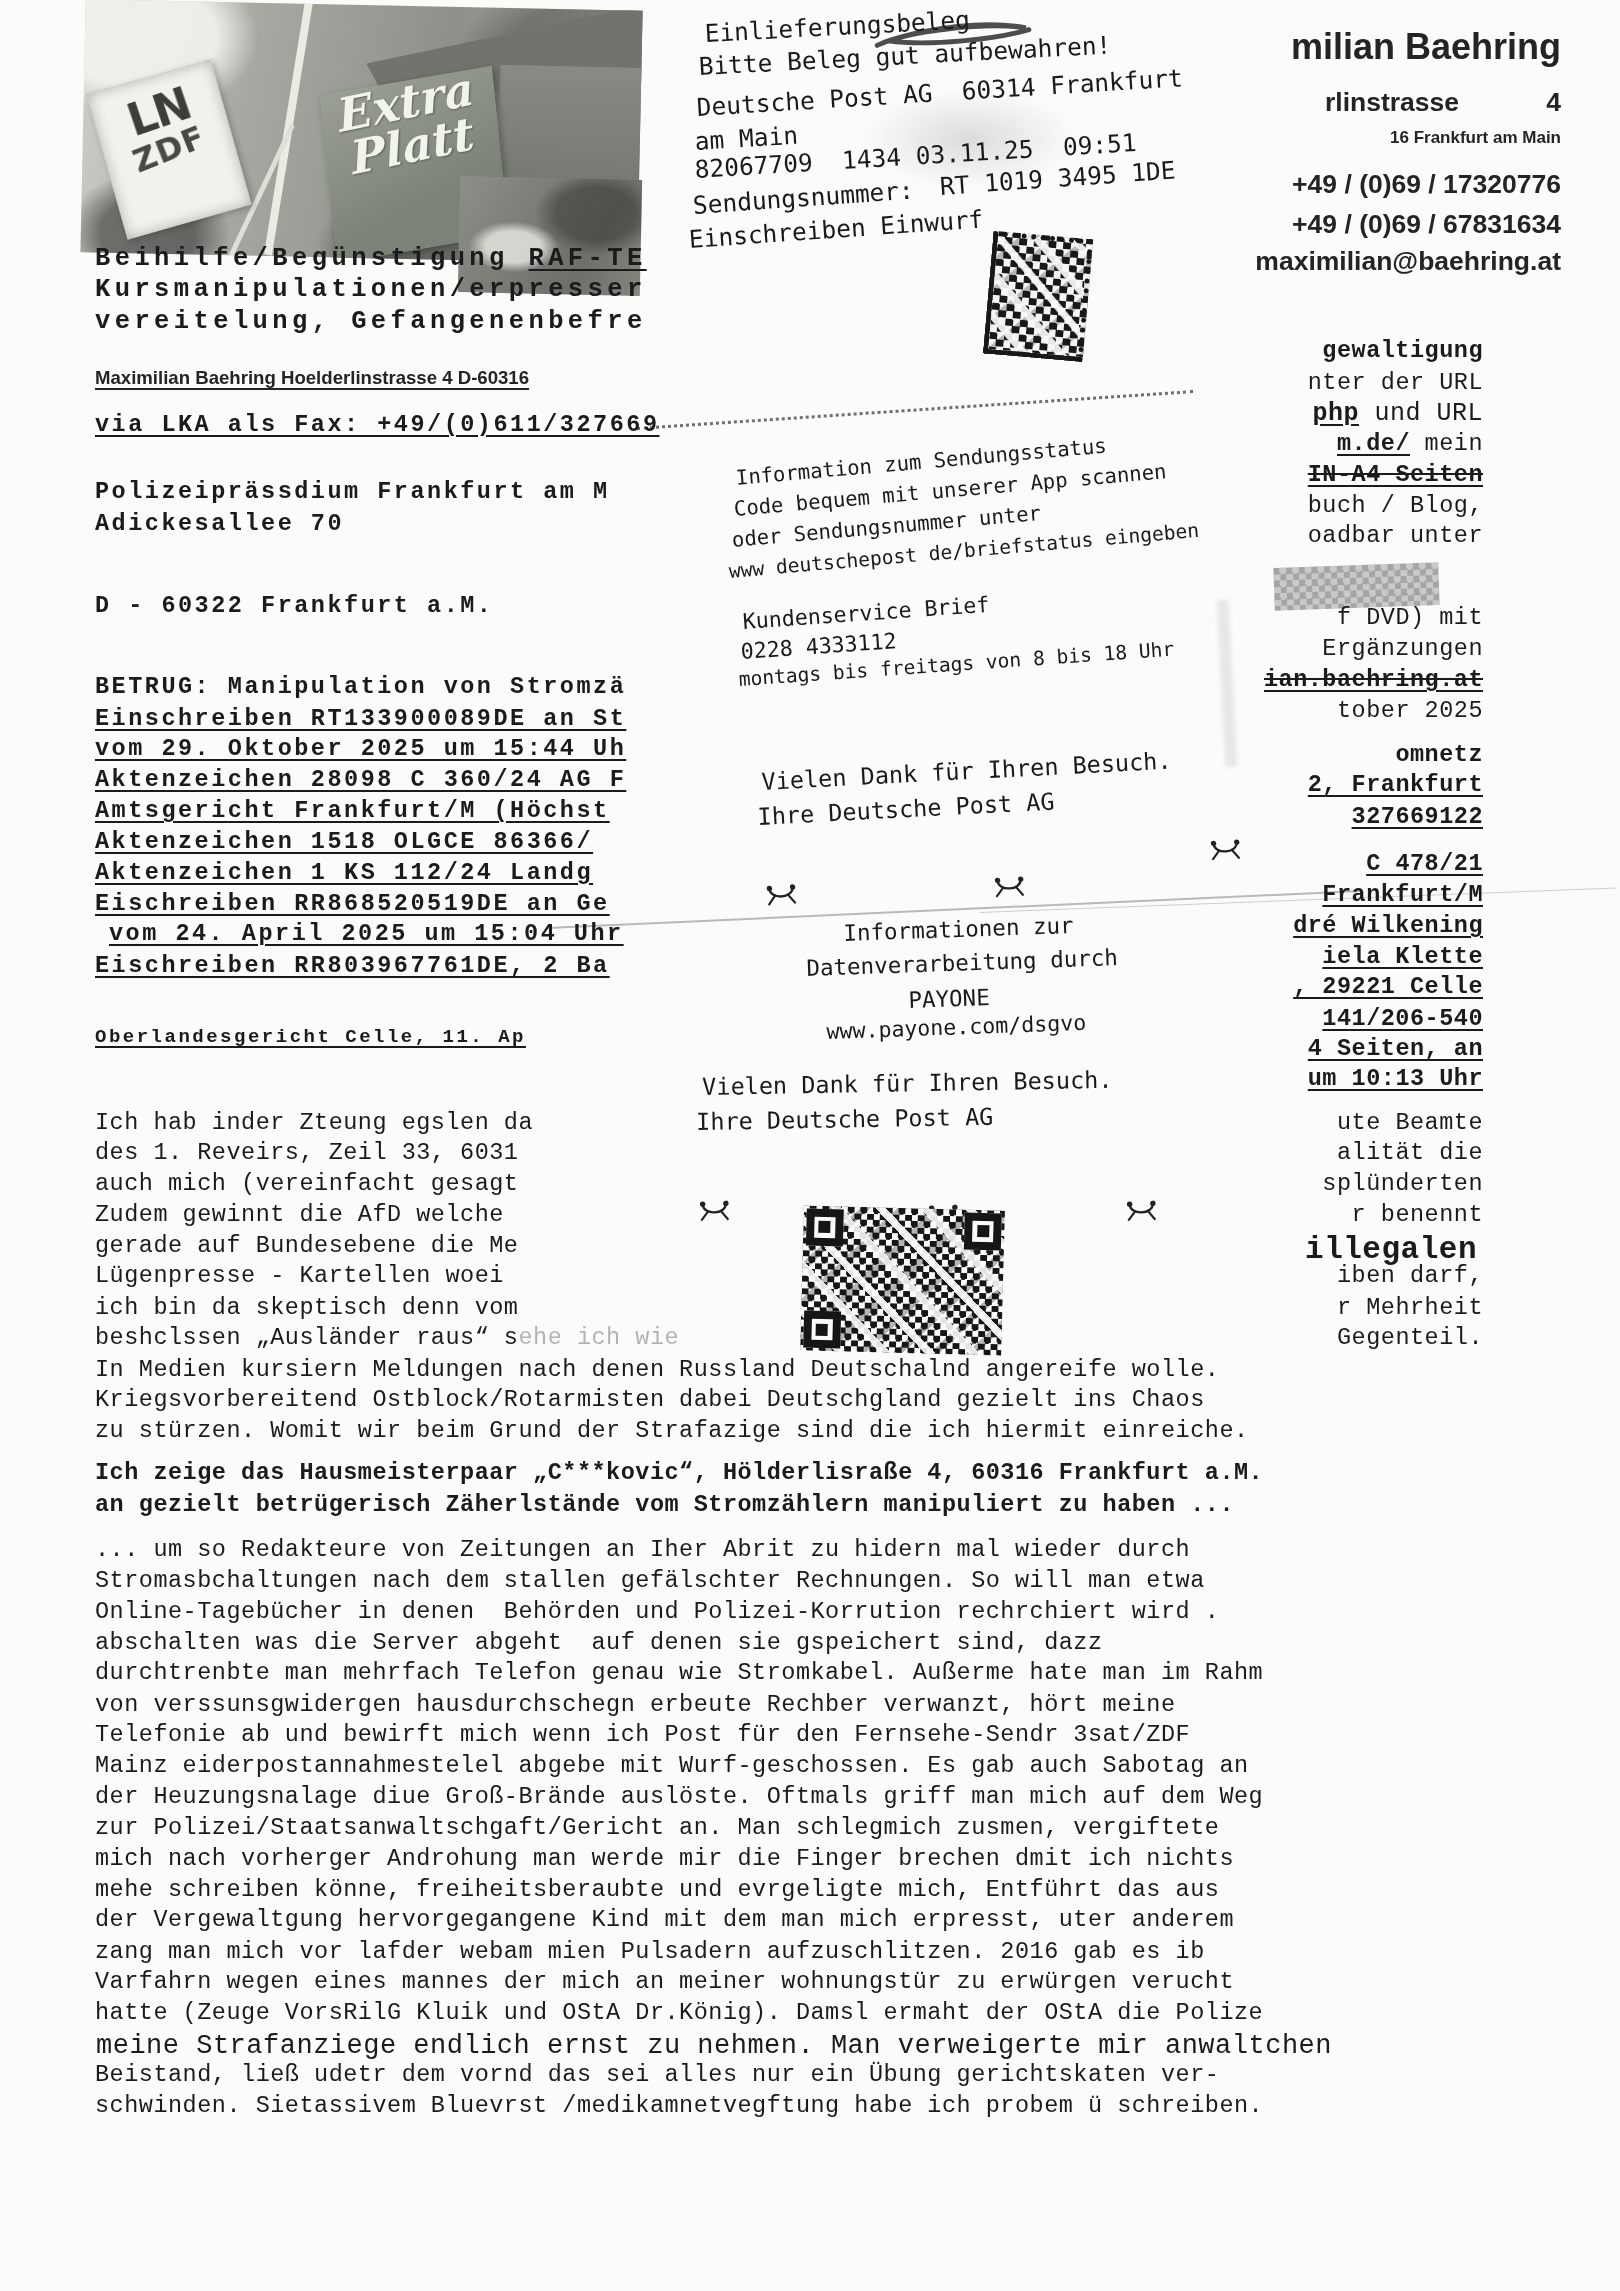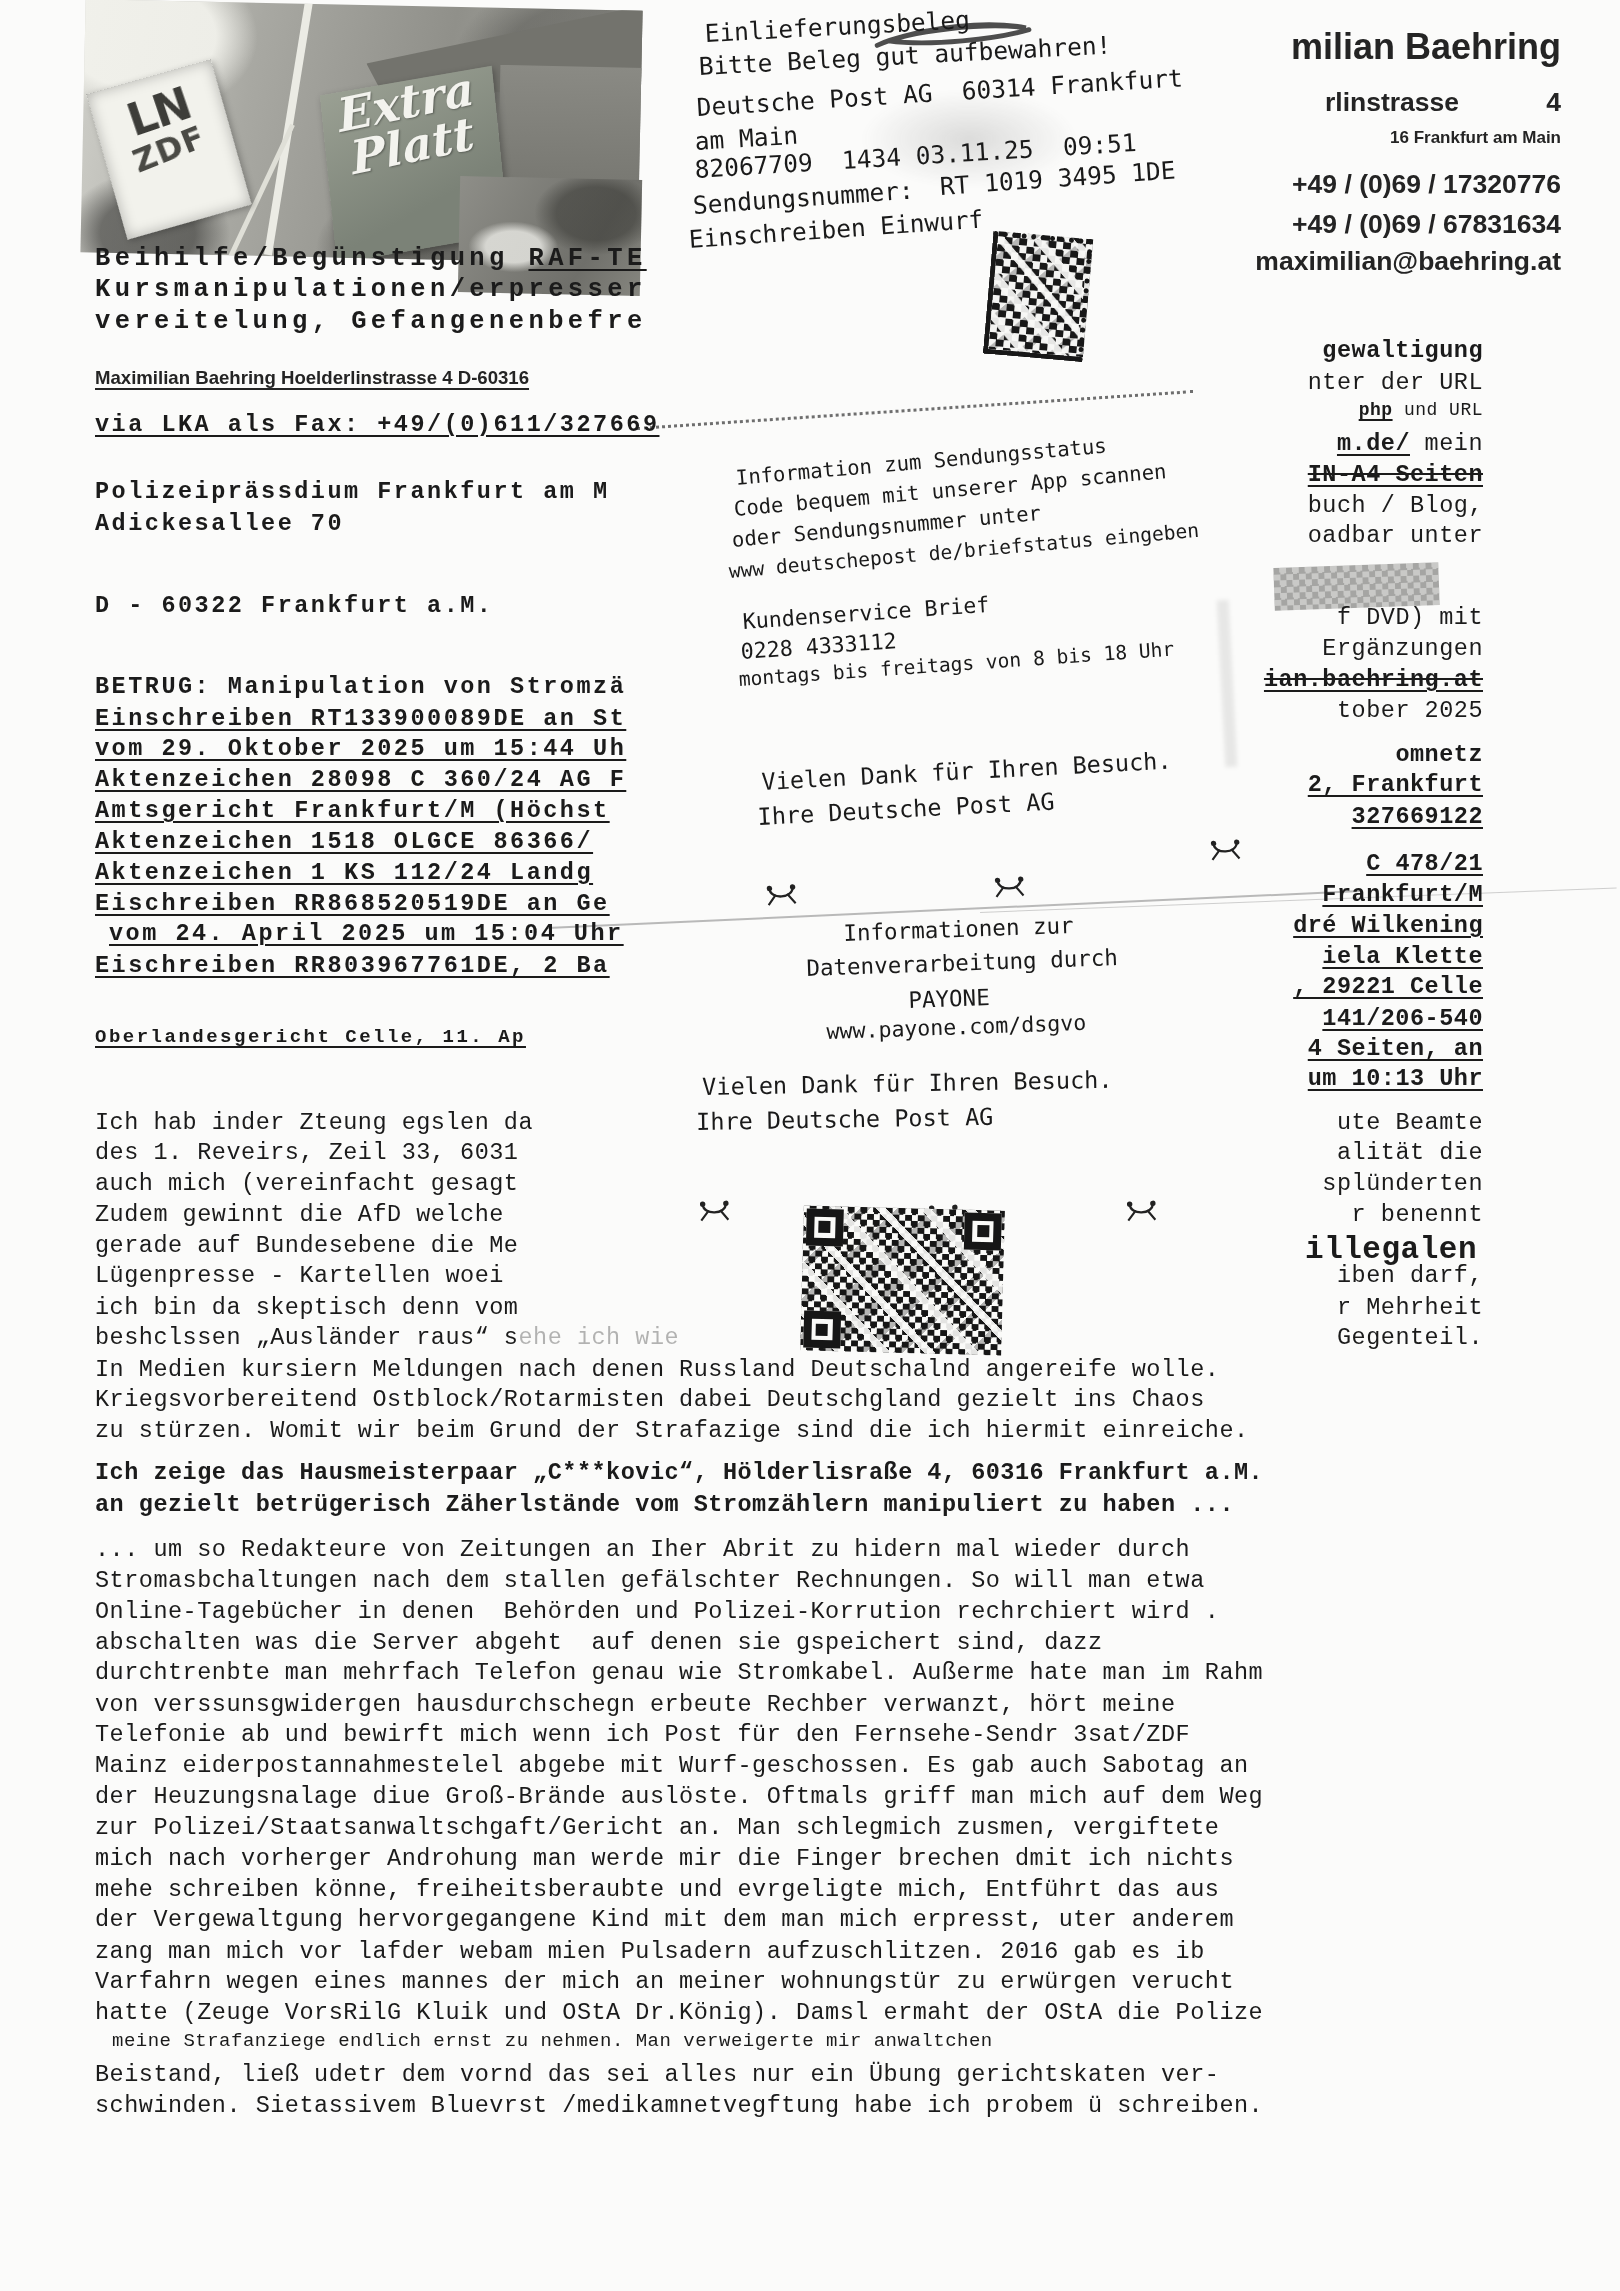--- a/index.html
+++ b/index.html
@@ -207,26 +207,26 @@
       <div class="frag mono" style="left: 95px; top: 1722px; font-size: 23.5px; letter-spacing: 0.5px;">Telefonie ab und bewirft mich wenn ich Post für den Fernsehe-Sendr 3sat/ZDF</div>
       <div class="frag mono" style="left: 95px; top: 1753px; font-size: 23.5px; letter-spacing: 0.5px;">Mainz eiderpostannahmestelel abgebe mit Wurf-geschossen. Es gab auch Sabotag an</div>
       <div class="frag mono" style="left: 95px; top: 1784px; font-size: 23.5px; letter-spacing: 0.5px;">der Heuzungsnalage diue Groß-Brände auslöste. Oftmals griff man mich auf dem Weg</div>
       <div class="frag mono" style="left: 95px; top: 1815px; font-size: 23.5px; letter-spacing: 0.5px;">zur Polizei/Staatsanwaltschgaft/Gericht an. Man schlegmich zusmen, vergiftete</div>
       <div class="frag mono" style="left: 95px; top: 1846px; font-size: 23.5px; letter-spacing: 0.5px;">mich nach vorherger Androhung man werde mir die Finger brechen dmit ich nichts</div>
       <div class="frag mono" style="left: 95px; top: 1877px; font-size: 23.5px; letter-spacing: 0.5px;">mehe schreiben könne, freiheitsberaubte und evrgeligte mich, Entführt das aus</div>
       <div class="frag mono" style="left: 95px; top: 1907px; font-size: 23.5px; letter-spacing: 0.5px;">der Vergewaltgung hervorgegangene Kind mit dem man mich erpresst, uter anderem</div>
       <div class="frag mono" style="left: 95px; top: 1939px; font-size: 23.5px; letter-spacing: 0.5px;">zang man mich vor lafder webam mien Pulsadern aufzuschlitzen. 2016 gab es ib</div>
       <div class="frag mono" style="left: 95px; top: 1969px; font-size: 23.5px; letter-spacing: 0.5px;">Varfahrn wegen eines mannes der mich an meiner wohnungstür zu erwürgen verucht</div>
       <div class="frag mono" style="left: 95px; top: 2000px; font-size: 23.5px; letter-spacing: 0.5px;">hatte (Zeuge VorsRilG Kluik und OStA Dr.König). Damsl ermaht der OStA die Polize</div>
-      <div class="frag mono" style="left: 112px; top: 2031px; font-size: 19px; letter-spacing: 0.5px;">meine Strafanziege endlich ernst zu nehmen. Man verweigerte mir anwaltchen</div>
+      <div class="frag mono" style="left: 96px; top: 2031px; font-size: 27px; letter-spacing: 0.5px;">meine Strafanziege endlich ernst zu nehmen. Man verweigerte mir anwaltchen</div>
       <div class="frag mono" style="left: 95px; top: 2062px; font-size: 23.5px; letter-spacing: 0.5px;">Beistand, ließ udetr dem vornd das sei alles nur ein Übung gerichtskaten ver-</div>
       <div class="frag mono" style="left: 95px; top: 2093px; font-size: 23.5px; letter-spacing: 0.5px;">schwinden. Sietassivem Bluevrst /medikamnetvegftung habe ich probem ü schreiben.</div>
       <div class="frag mono b" style="right: 137px; top: 338px; font-size: 23.5px; letter-spacing: 0.5px;">gewaltigung</div>
       <div class="frag mono" style="right: 137px; top: 370px; font-size: 23.5px; letter-spacing: 0.5px;">nter der URL</div>
-      <div class="frag mono" style="right: 137px; top: 400px; font-size: 18px; letter-spacing: 0.5px;"><span class="b u ">php</span><span class=""> und URL</span></div>
+      <div class="frag mono" style="right: 137px; top: 400px; font-size: 25px; letter-spacing: 0.5px;"><span class="b u ">php</span><span class=""> und URL</span></div>
       <div class="frag mono" style="right: 137px; top: 431px; font-size: 23.5px; letter-spacing: 0.5px;"><span class="b u ">m.de/</span><span class=""> mein</span></div>
       <div class="frag mono b u st" style="right: 137px; top: 462px; font-size: 23.5px; letter-spacing: 0.5px;">IN-A4 Seiten</div>
       <div class="frag mono" style="right: 137px; top: 493px; font-size: 23.5px; letter-spacing: 0.5px;">buch / Blog,</div>
       <div class="frag mono" style="right: 137px; top: 523px; font-size: 23.5px; letter-spacing: 0.5px;">oadbar unter</div>
       <div class="frag mono" style="right: 137px; top: 605px; font-size: 23.5px; letter-spacing: 0.5px;">f DVD) mit</div>
       <div class="frag mono" style="right: 137px; top: 636px; font-size: 23.5px; letter-spacing: 0.5px;">Ergänzungen</div>
       <div class="frag mono b u st" style="right: 137px; top: 667px; font-size: 23.5px; letter-spacing: 0.5px;">ian.baehring.at</div>
       <div class="frag mono" style="right: 137px; top: 698px; font-size: 23.5px; letter-spacing: 0.5px;">tober 2025</div>
       <div class="frag mono b" style="right: 137px; top: 742px; font-size: 23.5px; letter-spacing: 0.5px;">omnetz</div>
       <div class="frag mono b u" style="right: 137px; top: 772px; font-size: 23.5px; letter-spacing: 0.5px;">2, Frankfurt</div>

